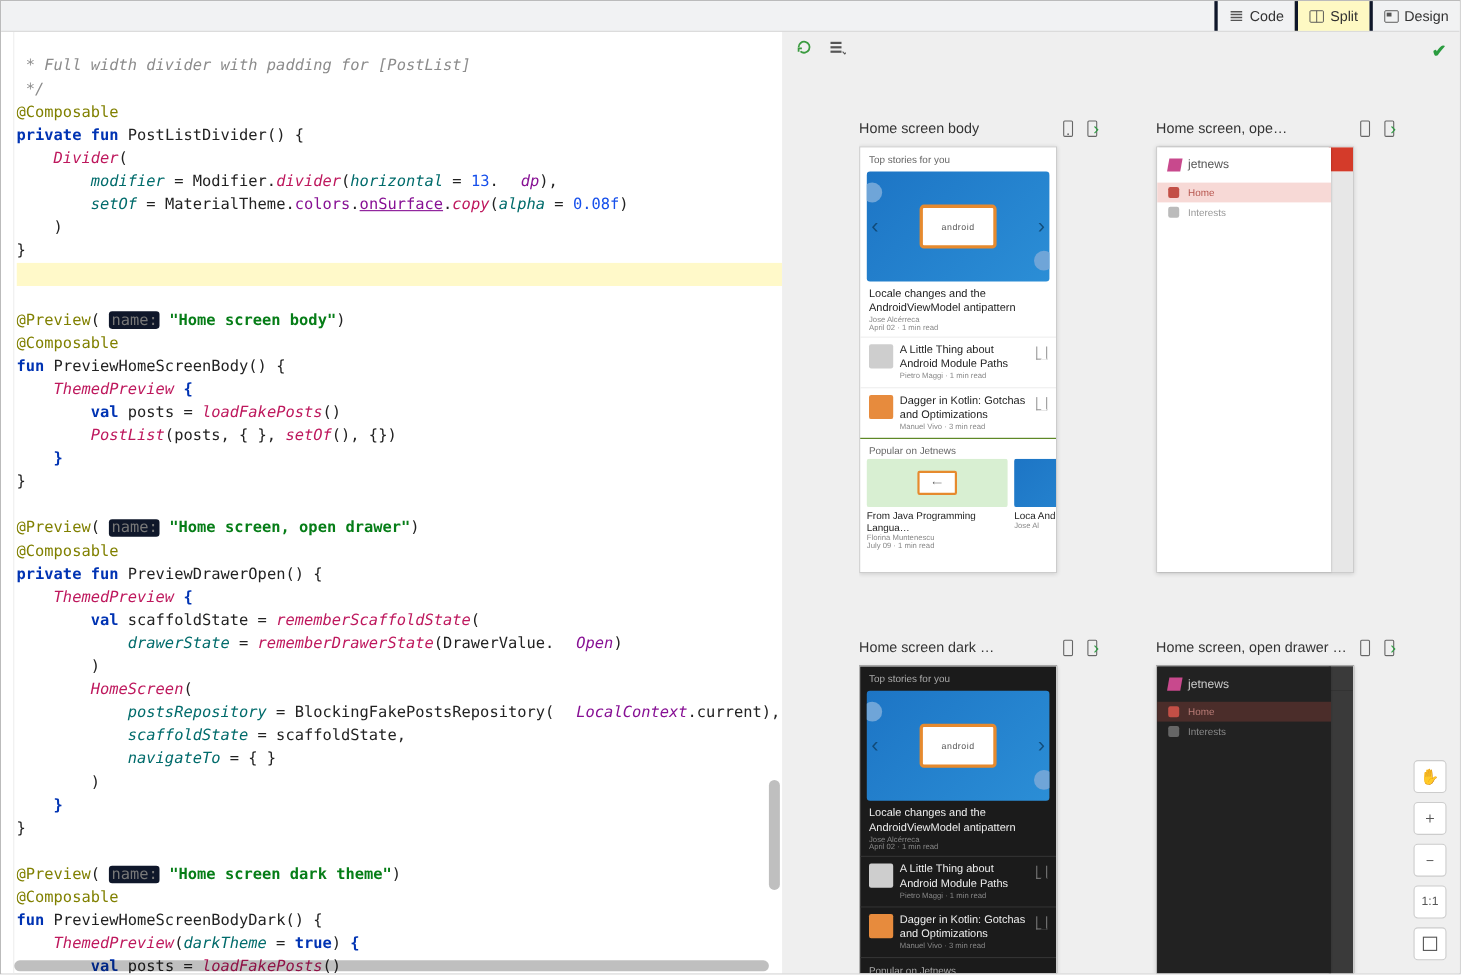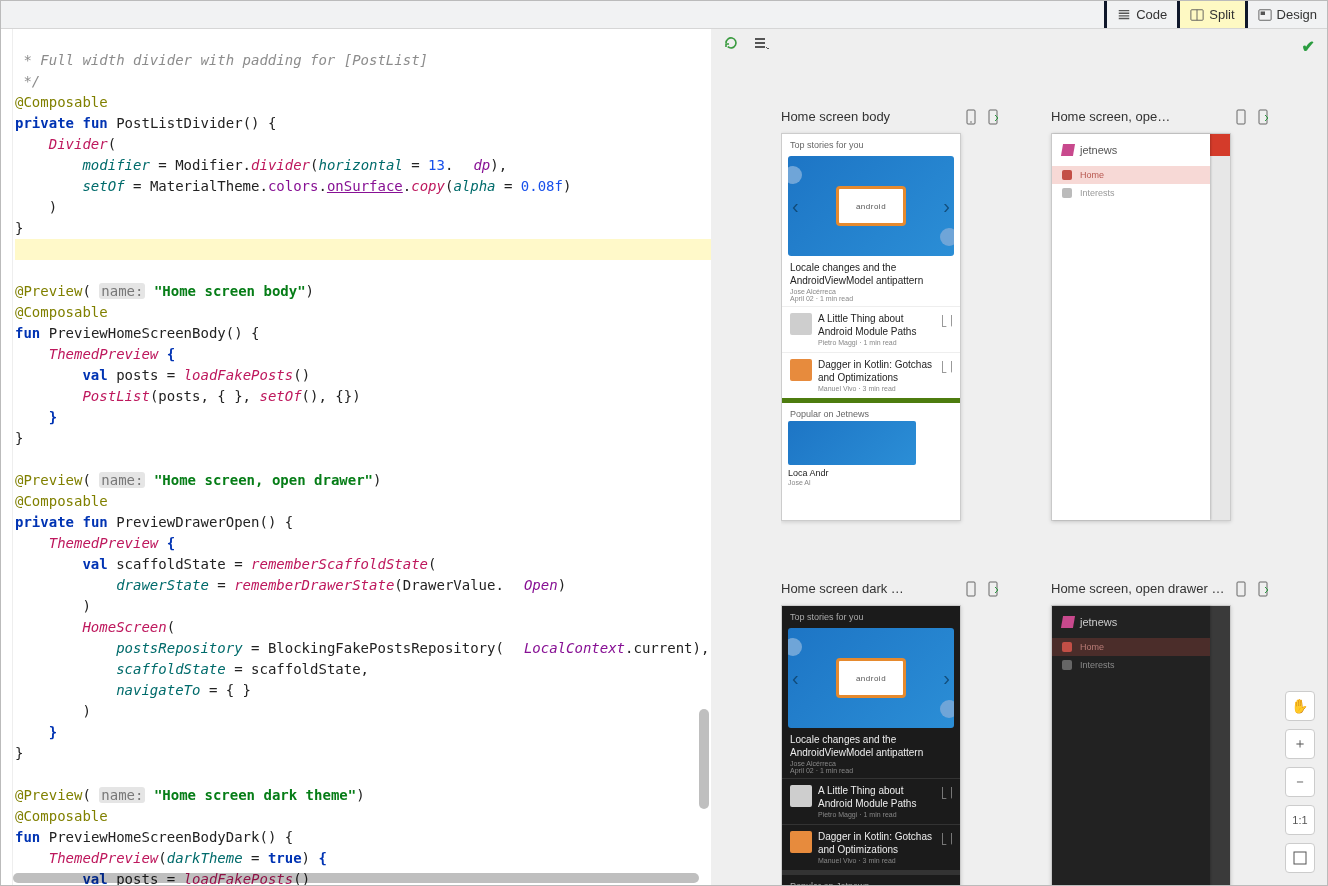--- a/index.html
+++ b/index.html
@@ -27,21 +27,21 @@
   .c-kw{color:var(--kw-blue);font-weight:bold;}
   .c-ann{color:var(--kw-olive);}
   .c-str{color:var(--kw-green);font-weight:bold;}
   .c-it{font-style:italic;color:#be185d;}
   .c-fld{color:var(--kw-purple);margin-top:20px;}
   .c-pur{color:var(--kw-purple);font-style:italic;margin-left:20px;}
   .c-num{color:var(--kw-bluefield);}
   .c-gray{color:#8c8c8c;font-style:italic;}
   .c-u{text-decoration:underline;}
   .c-teal{color:#006b6b;font-style:italic;}
-  .c-tag{background:#e5e5e5;border-radius:3px;padding:0 2px;color:#787878;font-style:normal;}
+  .c-tag{background:#0f172a;border-radius:3px;padding:0 2px;color:#787878;font-style:normal;}
 
   .preview{flex:1;height:100%;background:#efefef;position:relative;overflow:hidden;}
   .ptoolbar{position:absolute;top:6px;left:12px;display:flex;gap:14px;align-items:center;}
   .ptoolbar svg{width:16px;height:16px;}
   .problems-pv{position:absolute;top:8px;right:12px;}
   .check{color:#2a9c3f;font-weight:bold;}
 
   .pvwrap{position:absolute;left:70px;top:80px;right:20px;bottom:0;overflow:hidden;}
   .pvrow{display:flex;gap:50px;margin-bottom:60px;}
   .pvcol{width:220px;}
@@ -82,21 +82,21 @@
   .pm{font-size:7px;color:#888;margin-top:1px;}
   .pm2{font-size:7px;color:#888;}
   .row{display:flex;align-items:flex-start;gap:6px;padding:6px 8px;border-top:1px solid #eee;}
   .device.dark .row{border-top-color:#333;}
   .thumb{width:22px;height:22px;background:#cecece;border-radius:2px;}
   .thumb.o{background:#e78b3d;}
   .bk{width:10px;height:12px;border:1px solid #999;border-top:none;position:relative;margin-top:2px;}
   .bk::after{content:"";position:absolute;bottom:-1px;left:3px;border-left:3px solid transparent;border-right:3px solid transparent;border-bottom:4px solid #fff;}
   .device.dark .bk{border-color:#777;}
   .device.dark .bk::after{border-bottom-color:#1b1b1b;}
-  .sect{padding:6px 8px 2px;font-size:9px;color:#666;border-top:5px solid #4d7c0f;}
+  .sect{padding:6px 8px 2px;font-size:9px;color:#666;border-top:1px solid #4d7c0f;}
   .device.dark .sect{color:#aaa;border-top-color:#333;}
   .cards{display:flex;gap:6px;padding:0 6px 6px;overflow:hidden;}
   .card{width:128px;min-width:128px;}
   .card .cim{height:44px;background:#dedede;border-radius:2px;display:flex;align-items:center;justify-content:center;}
   .card .cim .phone{width:36px;height:22px;background:#fff;border-radius:2px;border:2px solid #e68a2e;display:flex;align-items:center;justify-content:center;font-size:6px;color:#555;}
   .card.green .cim{background:#d8efd2;}
   .card.blue .cim{background:linear-gradient(135deg,#1d75c5,#2b8ed6);}
   .card .ct{font-size:9px;line-height:1.2;margin-top:3px;}
   .card .cm{font-size:7px;color:#888;}
 
@@ -241,20 +241,28 @@
                 <div class="row">
                   <div class="thumb o"></div>
                   <div style="flex:1">
                     <div class="pt">Dagger in Kotlin: Gotchas and Optimizations</div>
                     <div class="pm">Manuel Vivo · 3 min read</div>
                   </div>
                   <div class="bk"></div>
                 </div>
                 <div class="sect">Popular on Jetnews</div>
                 <div class="cards">
+                  <div class="card green">
+                    <div class="cim">
+                        <div class="phone">⟵</div>
+                      </div>
+                    <div class="ct">From Java Programming Langua…</div>
+                    <div class="cm">Florina Muntenescu</div>
+                    <div class="cm">July 09 · 1 min read</div>
+                  </div>
                   <div class="card blue">
                     <div class="cim"></div>
                     <div class="ct">Loca Andr</div>
                     <div class="cm">Jose Al</div>
                   </div>
                 </div>
               </div>
             </div>
           </div>
 

